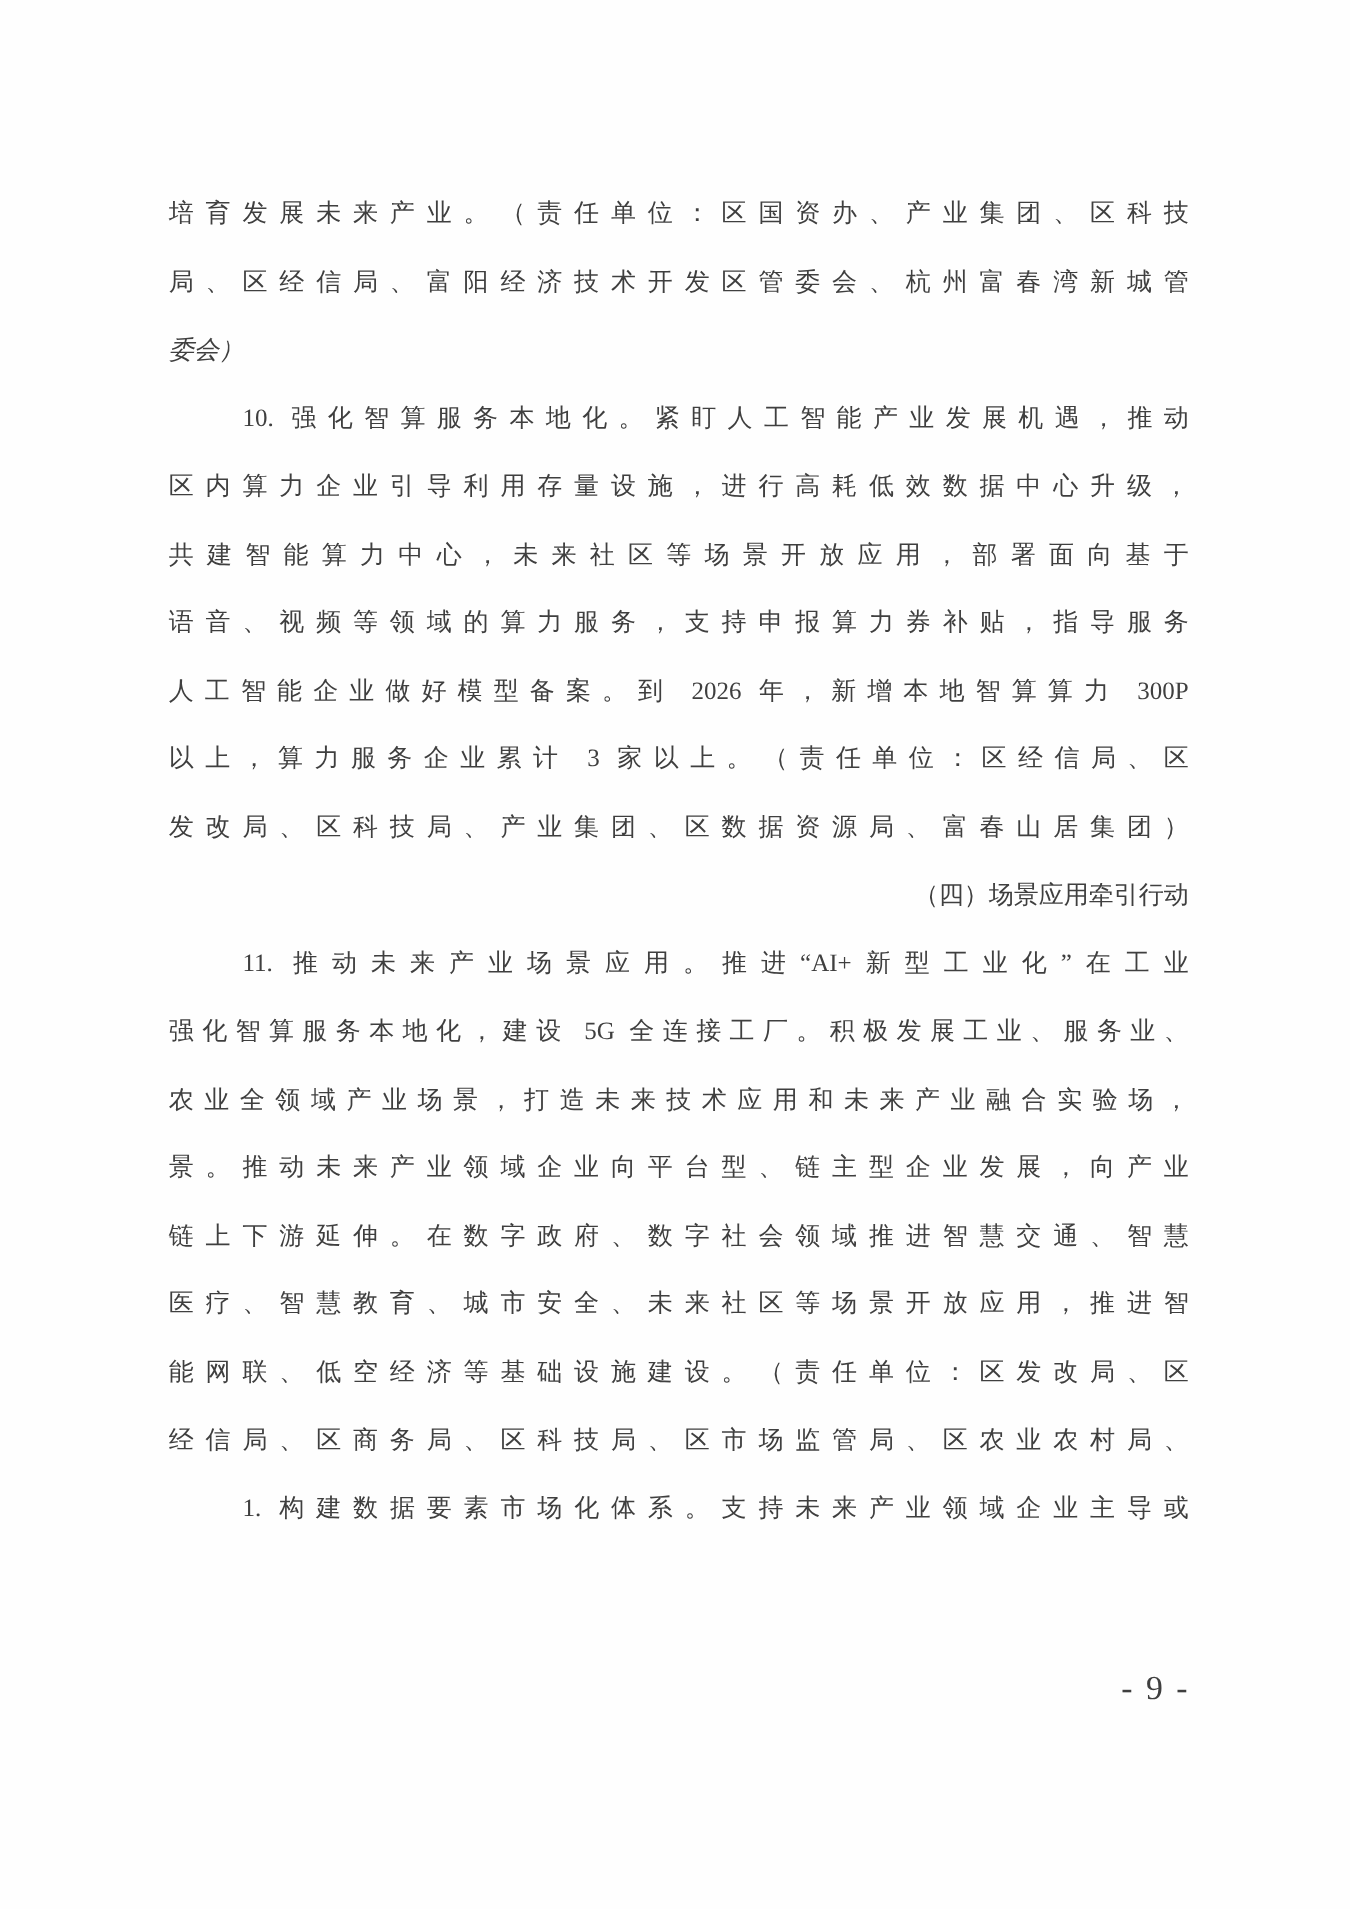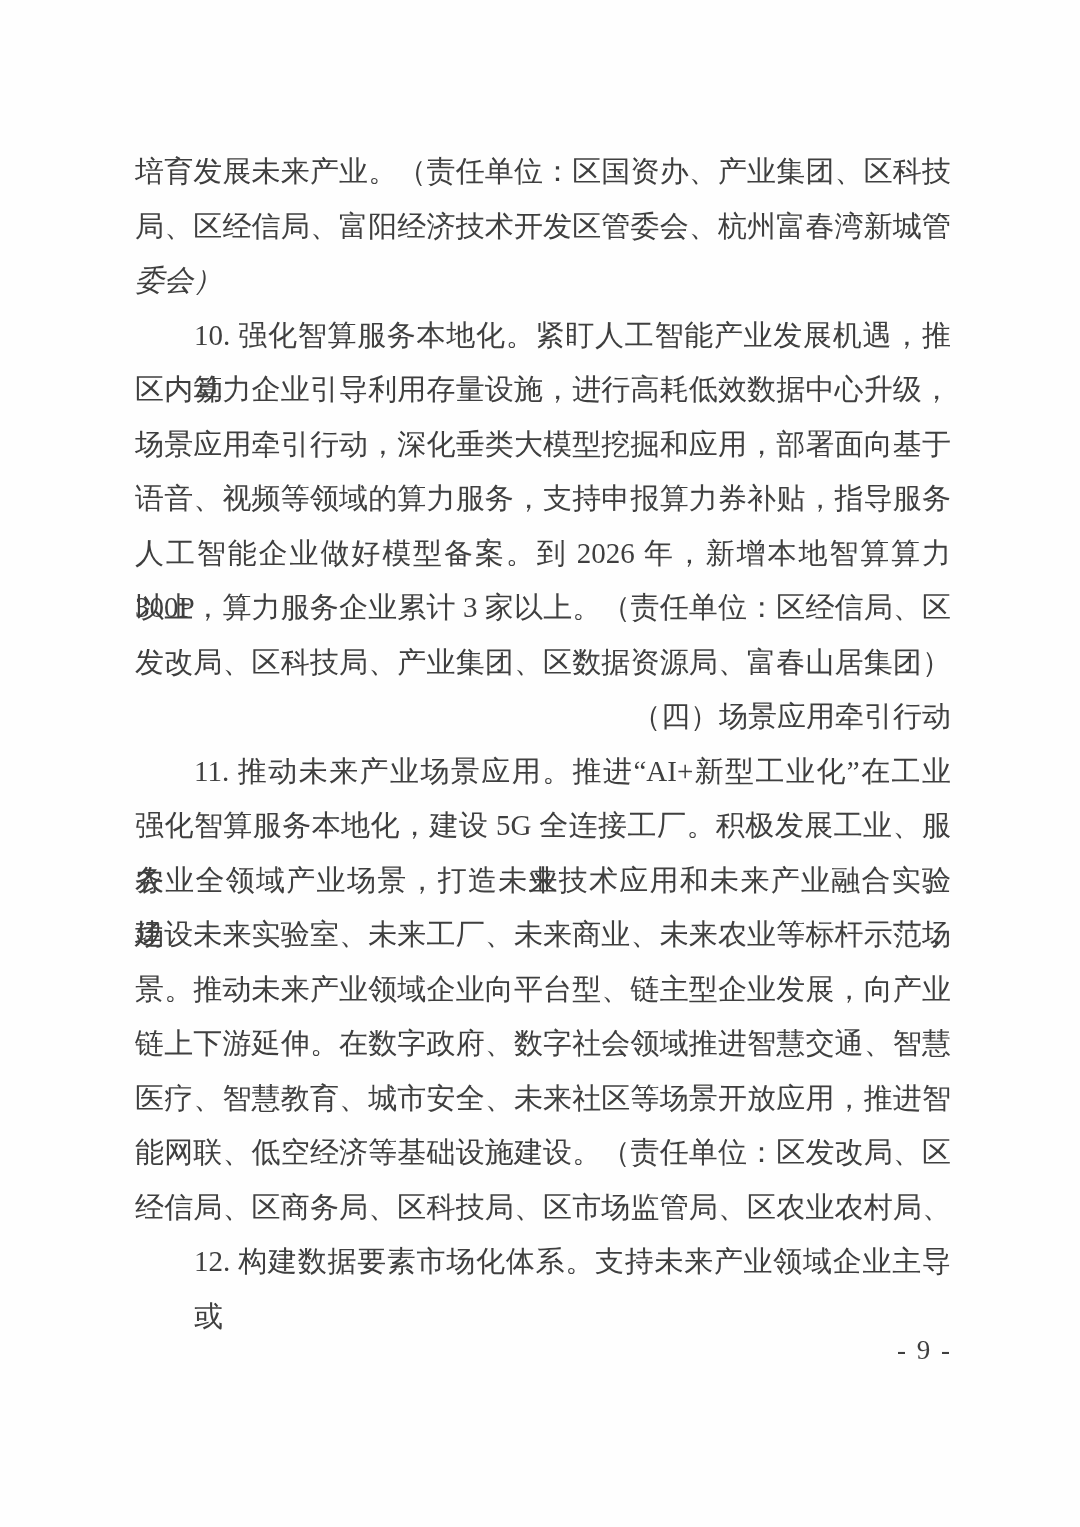--- a/index.html
+++ b/index.html
@@ -17,21 +17,21 @@
   }
   .doc-body {
     position: absolute;
     left: 135px;
     top: 144px;
     width: 816px;
   }
   .line {
     height: 54.5px;
     line-height: 54.5px;
-    font-size: 29px;
+    font-size: 20px;
     color: #3f3f3f;
     white-space: normal;
     overflow: visible;
   }
   .line.justify {
     text-align: justify;
     text-align-last: justify;
   }
   .line.justify-indent {
     text-align: justify;
@@ -60,31 +60,30 @@
 </head>
 <body>
 
 <div class="page">
   <main class="doc-body">
       <div class="line justify">培育发展未来产业。（责任单位：区国资办、产业集团、区科技</div>
       <div class="line justify">局、区经信局、富阳经济技术开发区管委会、杭州富春湾新城管</div>
       <div class="line left">委会）</div>
       <div class="line justify-indent">10. 强化智算服务本地化。紧盯人工智能产业发展机遇，推动</div>
       <div class="line justify">区内算力企业引导利用存量设施，进行高耗低效数据中心升级，</div>
-      <div class="line justify">场景应用牵引行动，深化垂类大模型挖掘和应用，部署面向基于</div>
+      <div class="line justify">共建智能算力中心，未来社区等场景开放应用，部署面向基于</div>
       <div class="line justify">语音、视频等领域的算力服务，支持申报算力券补贴，指导服务</div>
       <div class="line justify">人工智能企业做好模型备案。到 2026 年，新增本地智算算力 300P</div>
       <div class="line justify">以上，算力服务企业累计 3 家以上。（责任单位：区经信局、区</div>
       <div class="line justify">发改局、区科技局、产业集团、区数据资源局、富春山居集团）</div>
       <div class="line left-indent">（四）场景应用牵引行动</div>
       <div class="line justify-indent">11. 推动未来产业场景应用。推进“AI+新型工业化”在工业</div>
       <div class="line justify">强化智算服务本地化，建设 5G 全连接工厂。积极发展工业、服务业、</div>
       <div class="line justify">农业全领域产业场景，打造未来技术应用和未来产业融合实验场，</div>
-      <div class="line justify">建设未来实验室、未来工厂、未来商业、未来农业等标杆示范场</div>
       <div class="line justify">景。推动未来产业领域企业向平台型、链主型企业发展，向产业</div>
       <div class="line justify">链上下游延伸。在数字政府、数字社会领域推进智慧交通、智慧</div>
       <div class="line justify">医疗、智慧教育、城市安全、未来社区等场景开放应用，推进智</div>
       <div class="line justify">能网联、低空经济等基础设施建设。（责任单位：区发改局、区</div>
       <div class="line justify">经信局、区商务局、区科技局、区市场监管局、区农业农村局、</div>
-      <div class="line justify-indent">12. 构建数据要素市场化体系。支持未来产业领域企业主导或</div>
+      <div class="line justify-indent">1. 构建数据要素市场化体系。支持未来产业领域企业主导或</div>
     </main>
   <div class="page-number">- 9 -</div>
 </div>
 
 </body></html>

